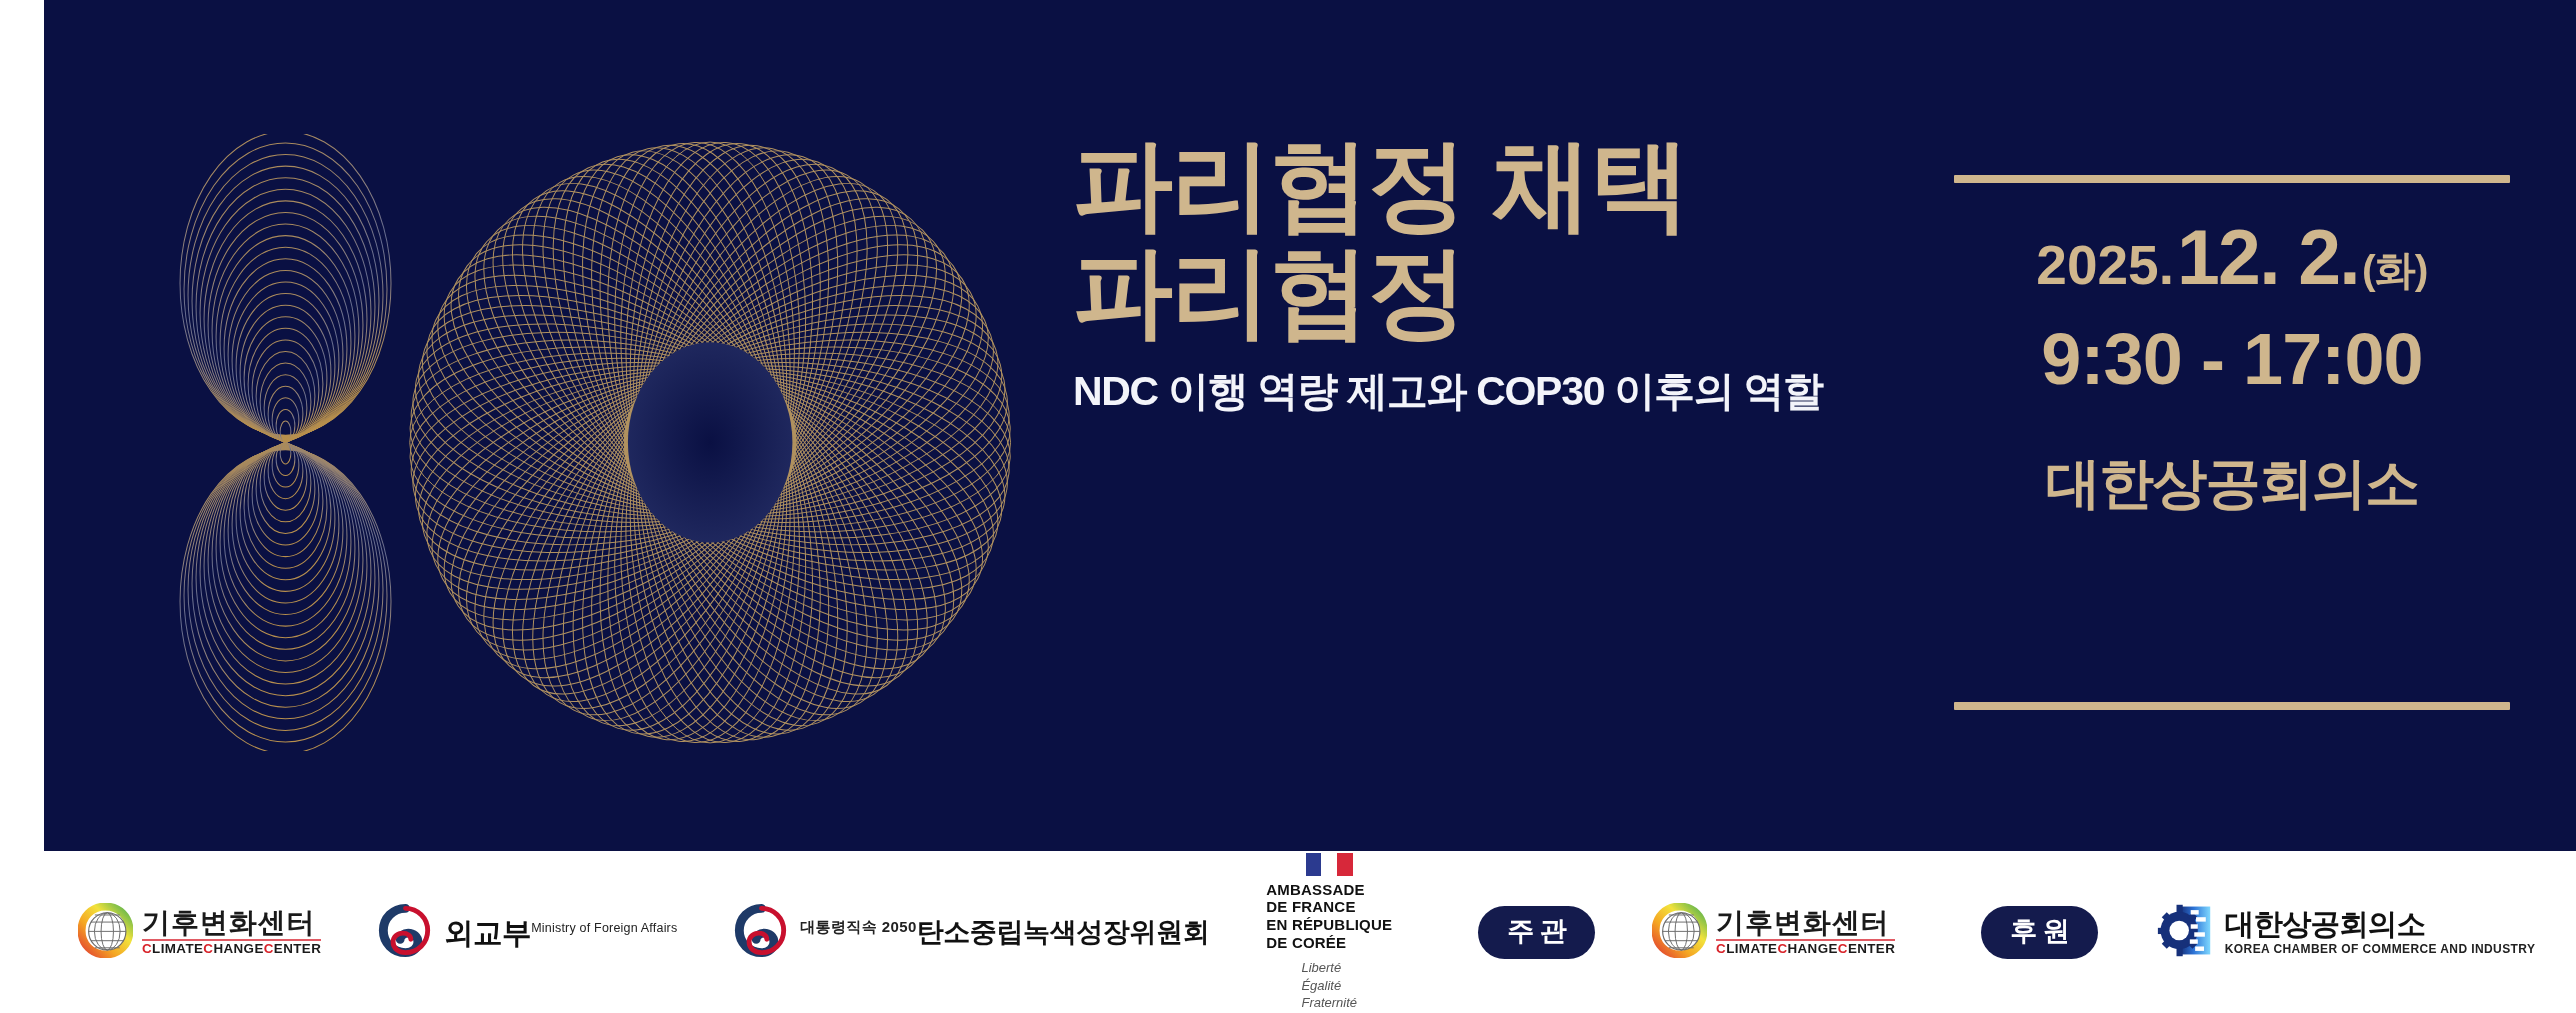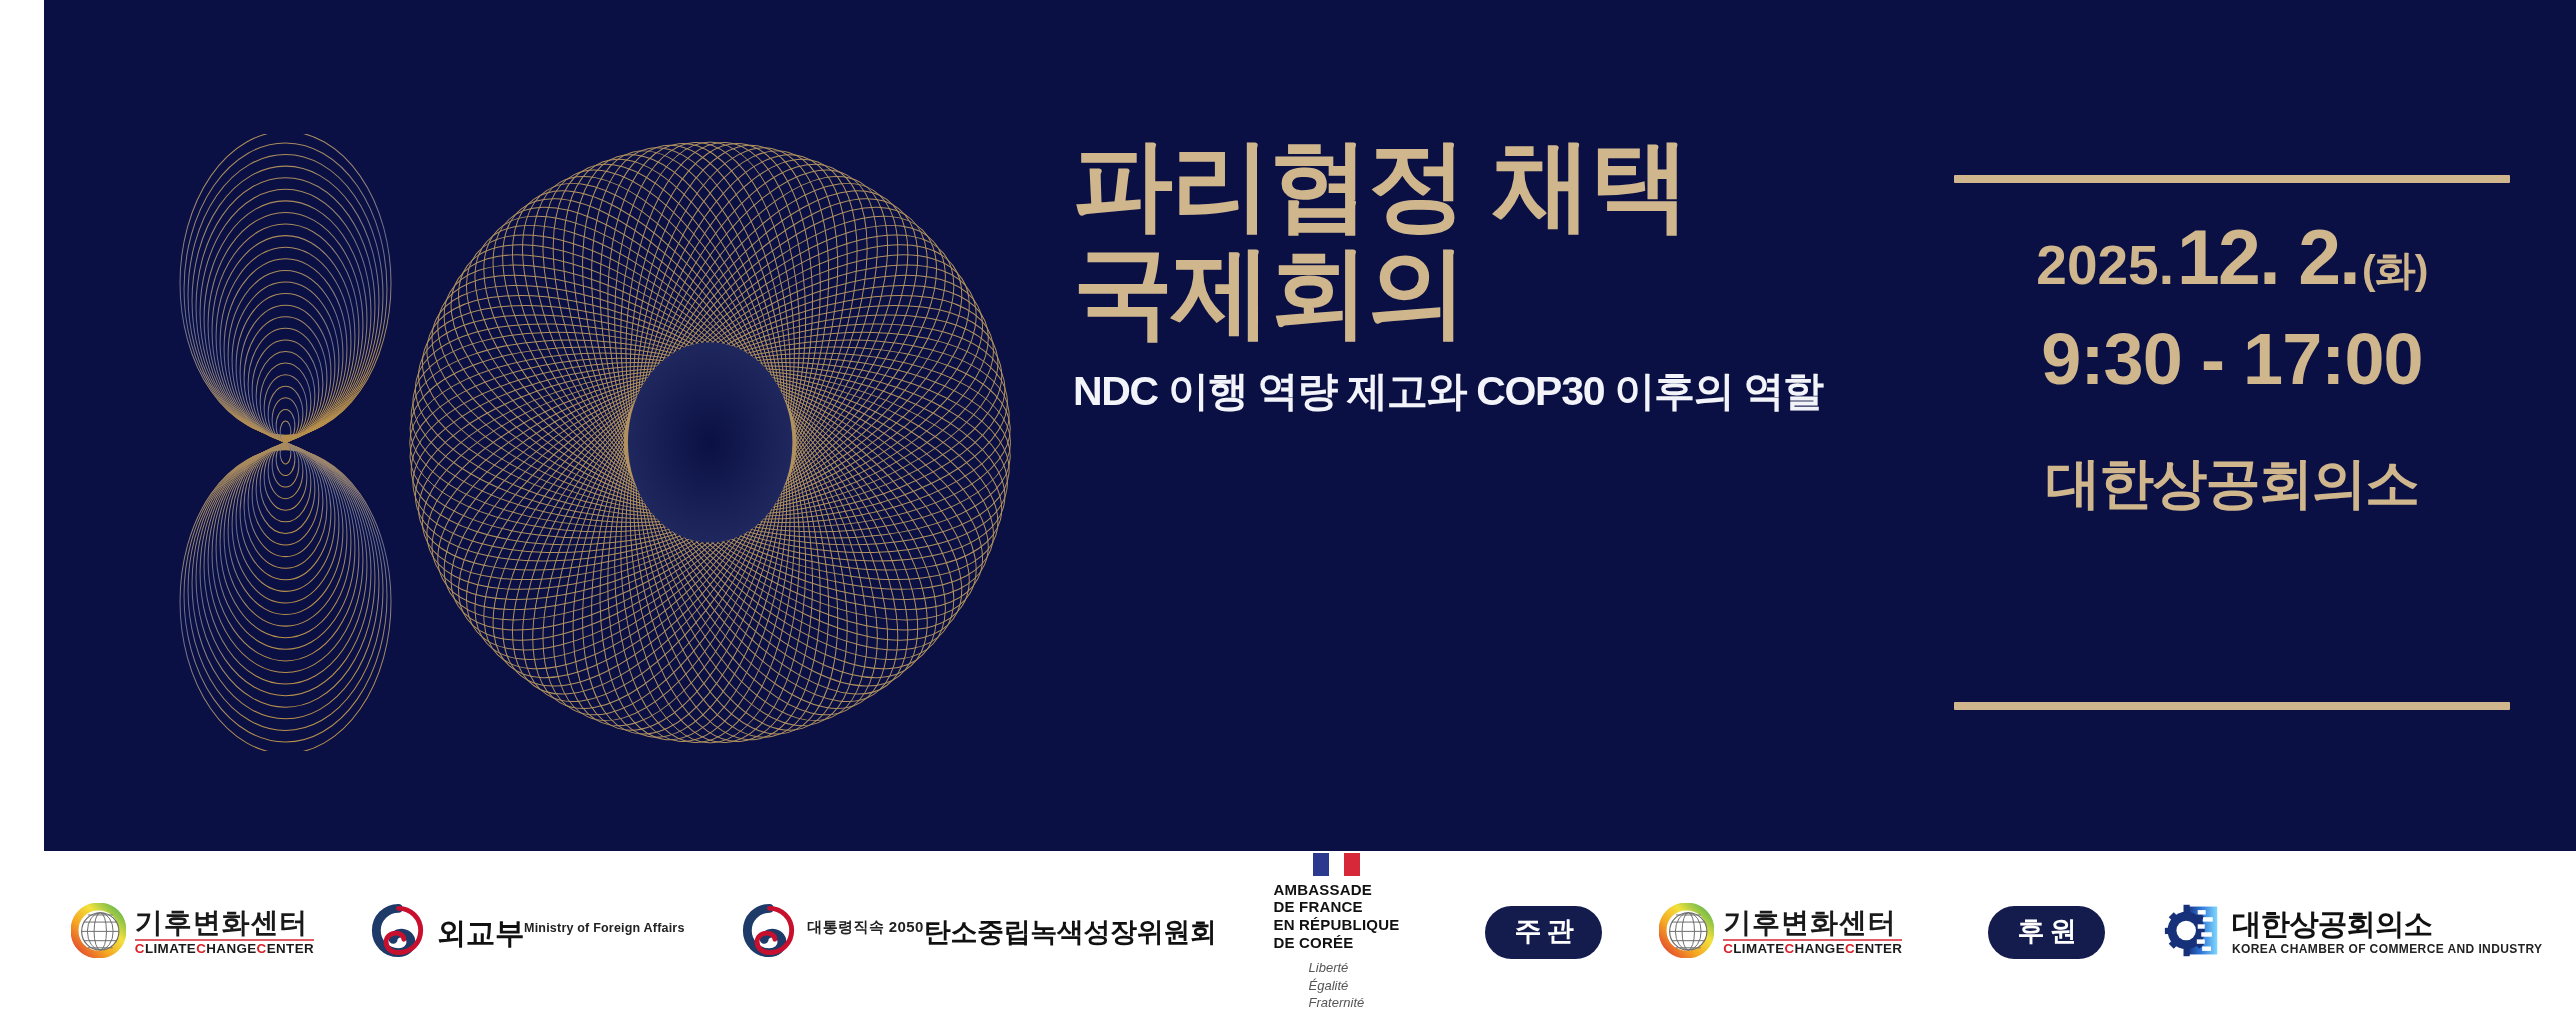--- a/index.html
+++ b/index.html
@@ -87,21 +87,21 @@
   .ccc .bar{height:1.8px;background:#E15B64;width:100%;}
   .ccc .eng{font-size:13.4px;font-weight:800;letter-spacing:0.4px;line-height:1;color:#1a1a1a;}
   .ccc .eng i{font-style:normal;color:#D8232A;}
 
   
   .gov{display:flex;align-items:center;gap:10.7px;}
   .gov .gtxt{display:flex;flex-direction:row;line-height:1;}
   .gov .gsmall{font-size:15px;font-weight:700;color:#222;margin-bottom:4.5px;letter-spacing:0.4px;}
   .gov .gkor{font-size:29.5px;font-weight:800;color:#111;letter-spacing:-0.4px;}
   .gov .gkor.sm{font-size:27px;}
-  .gov .geng{font-size:12.5px;font-weight:700;color:#222;margin-top:4.5px;letter-spacing:0.2px;}
+  .gov .geng{font-size:12.5px;font-weight:400;color:#222;margin-top:4.5px;letter-spacing:0.2px;}
 
   
   .fr{display:flex;flex-direction:column;gap:4.5px;}
   .fr .flag{display:flex;height:23px;width:47px;}
   .fr .flag i{flex:1;display:block;}
   .fr .fb{background:#2B3A8F;} .fr .fw{background:#fff;} .fr .fr2{background:#D7283A;}
   .fr .ftxt{font-size:15px;font-weight:800;color:#111;line-height:1.18;letter-spacing:0.2px;}
   .fr .fmotto{font-size:13px;font-style:italic;color:#555;line-height:1.35;margin-top:3.6px;}
 
   
@@ -331,21 +331,21 @@
               <ellipse cx="0" cy="-120" rx="100" ry="216" transform="rotate(354.00)"></ellipse>
               <ellipse cx="0" cy="-120" rx="100" ry="216" transform="rotate(357.00)"></ellipse>
             </g>
           <ellipse cx="0" cy="0" rx="92" ry="112" fill="url(#gCore)"></ellipse>
         </g>
       </svg>
     </div>
 
     <div class="title-block">
       <div class="t-line t1">파리협정 채택</div>
-      <div class="t-line t3">국제회의</div>
+      <div class="t-line t3">파리협정</div>
       <div class="subtitle">NDC 이행 역량 제고와 COP30 이후의 역할</div>
     </div>
 
     <div class="info-block">
       <div class="rule"></div>
 
       <div class="date-row">
         <span class="yr">2025.</span>
         <span class="md">12. 2.</span>
         <span class="dow">(화)</span>

